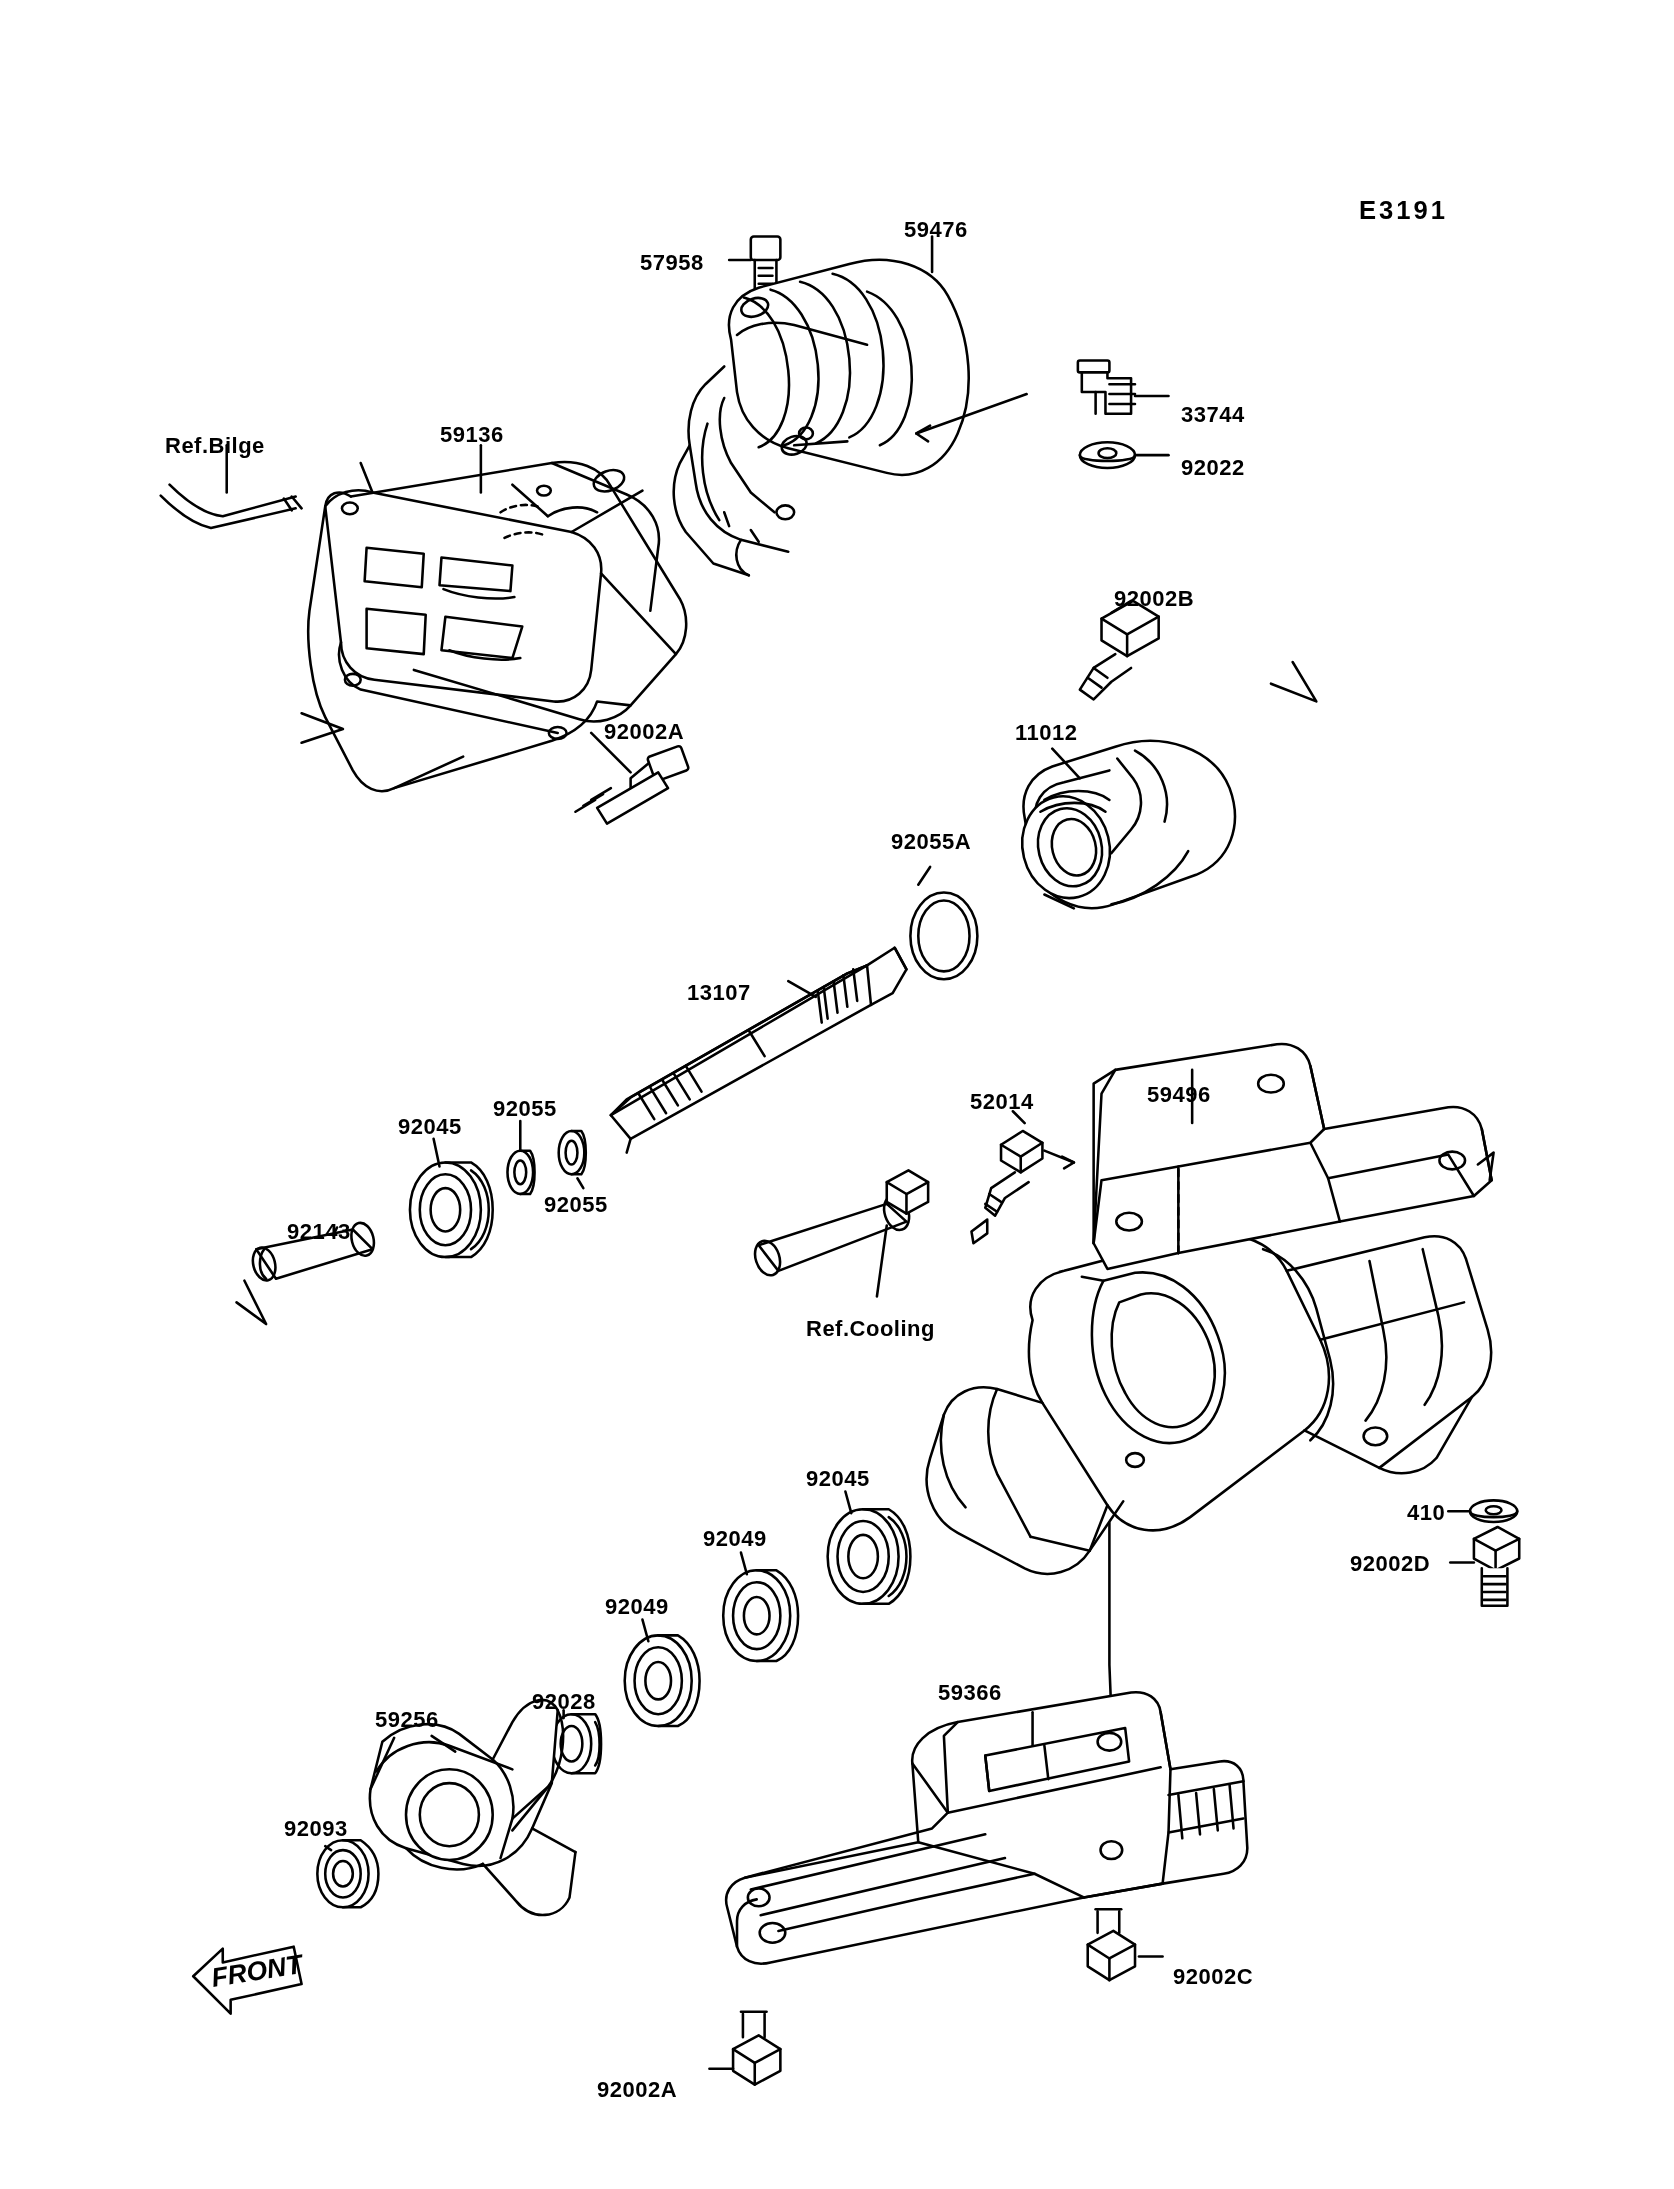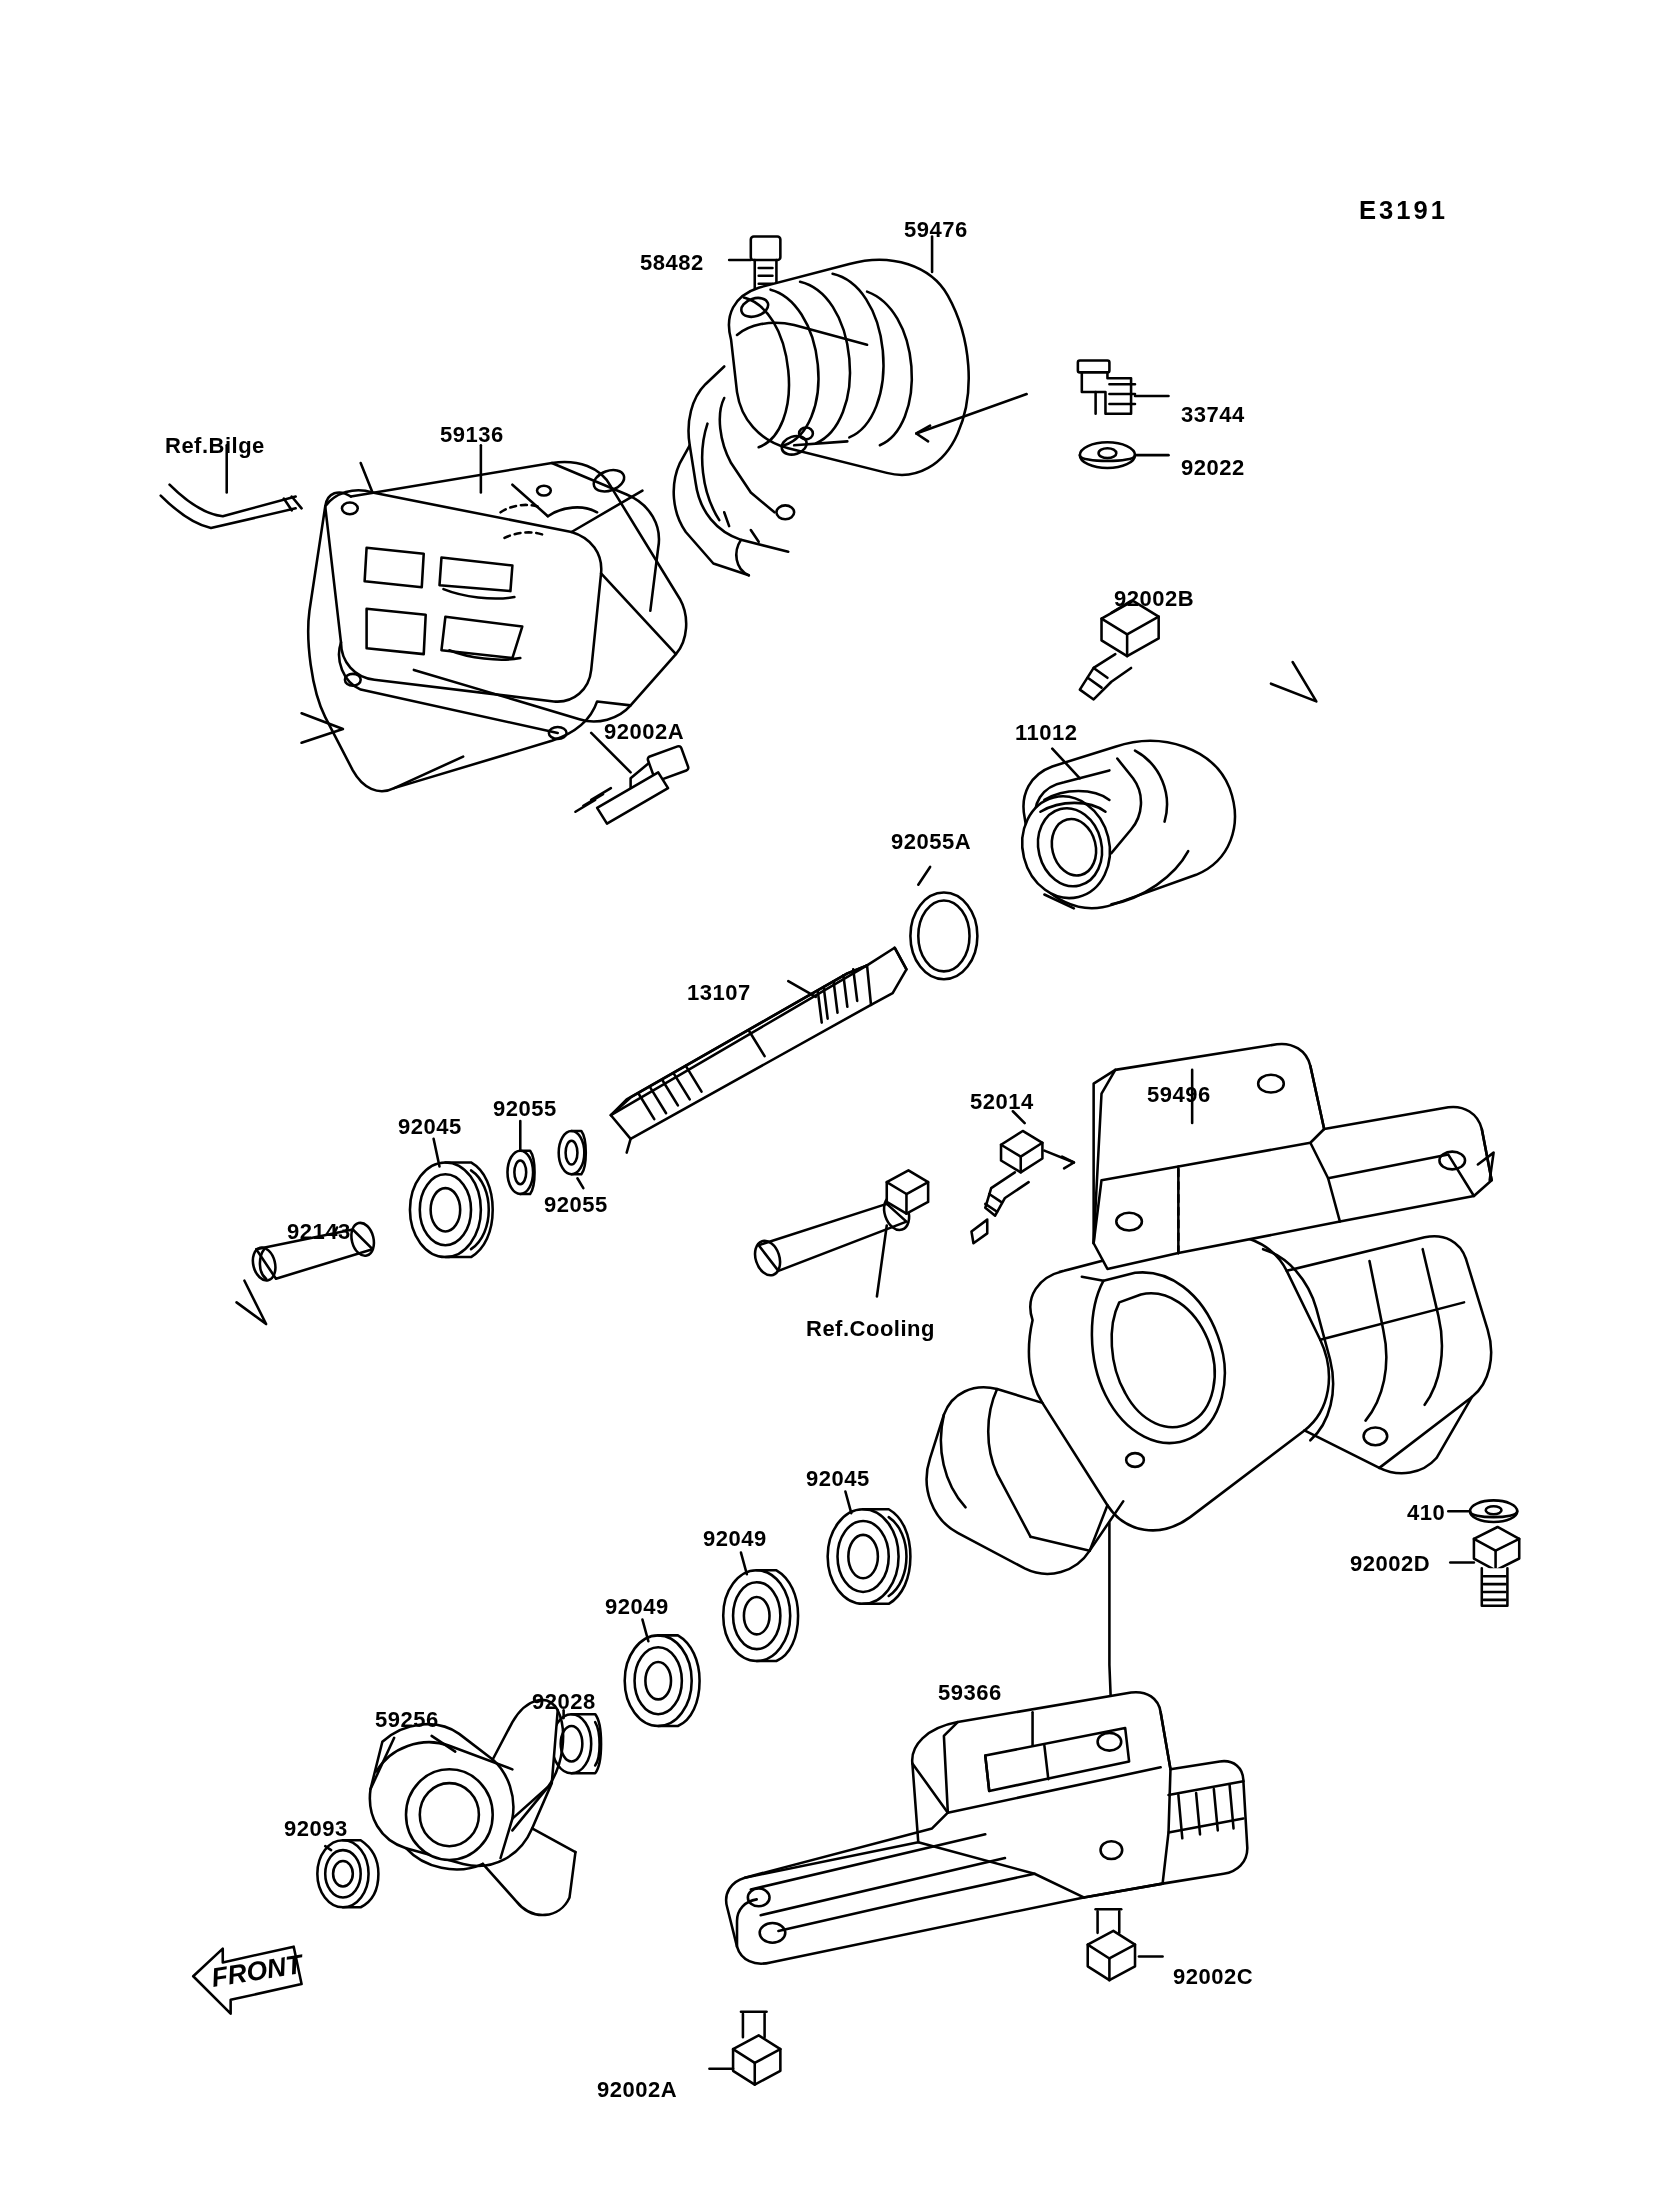--- a/index.html
+++ b/index.html
@@ -444,21 +444,21 @@
         <path d="M754 2044 L754 2068 M776 2044 L776 2068"></path>
         <path d="M752 2042 L778 2042"></path>
         <line x1="720" y1="2100" x2="744" y2="2100"></line>
       </g>
 
     </g>
   </svg>
 
   <div class="label sheetcode" style="left:1359px; top:198px;">E3191</div>
 
-  <div class="label" style="left:640px; top:252px;">58482</div>
+  <div class="label" style="left:640px; top:252px;">57958</div>
   <div class="label" style="left:904px; top:219px;">59476</div>
   <div class="label" style="left:1181px; top:404px;">33744</div>
   <div class="label" style="left:1181px; top:457px;">92022</div>
   <div class="label ref" style="left:165px; top:435px;">Ref.Bilge</div>
   <div class="label" style="left:440px; top:424px;">59136</div>
   <div class="label" style="left:1114px; top:588px;">92002B</div>
   <div class="label" style="left:1015px; top:722px;">11012</div>
   <div class="label" style="left:604px; top:721px;">92002A</div>
   <div class="label" style="left:891px; top:831px;">92055A</div>
   <div class="label" style="left:687px; top:982px;">13107</div>

